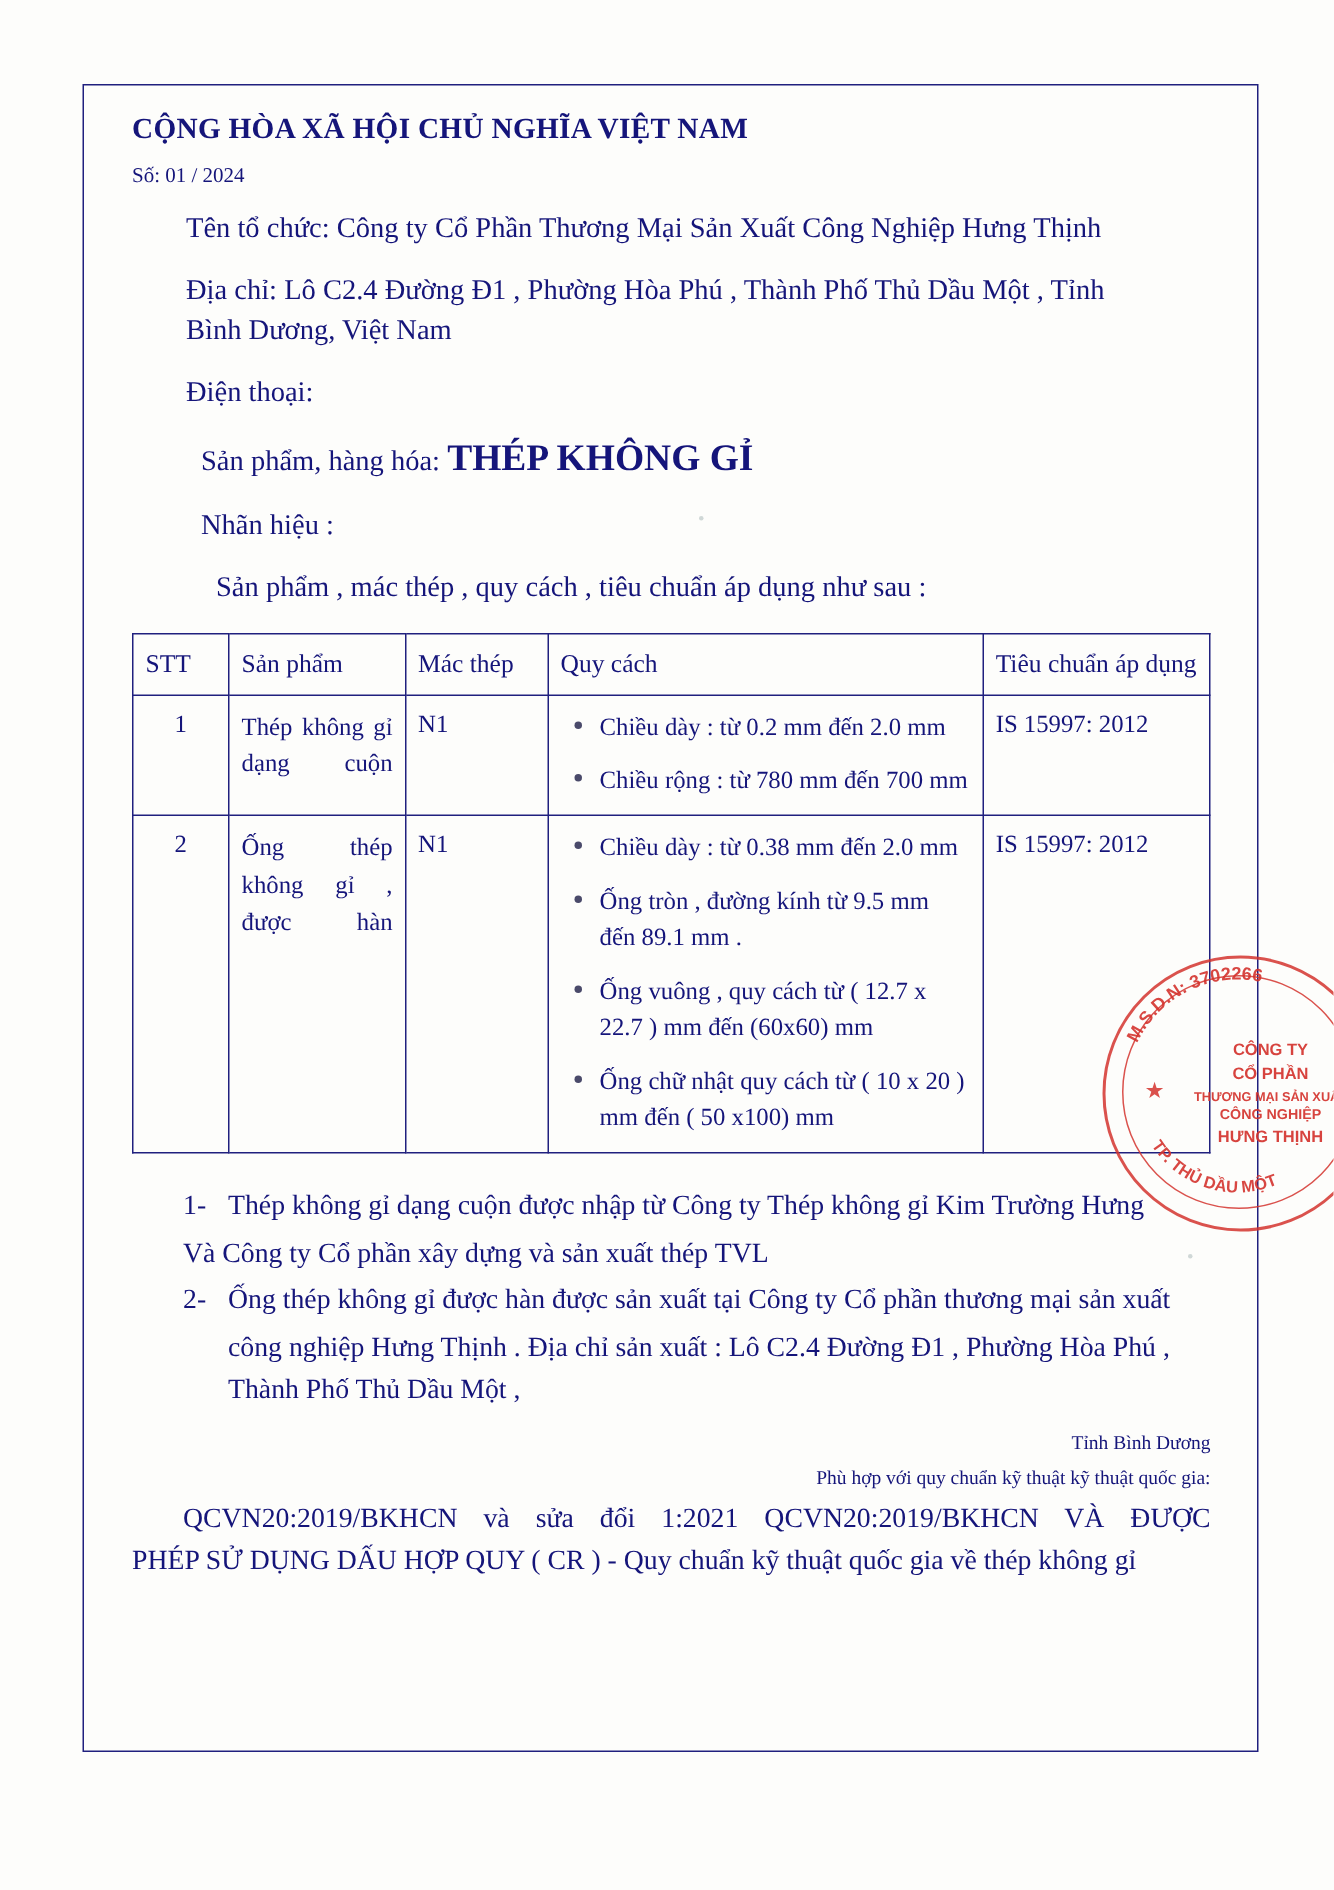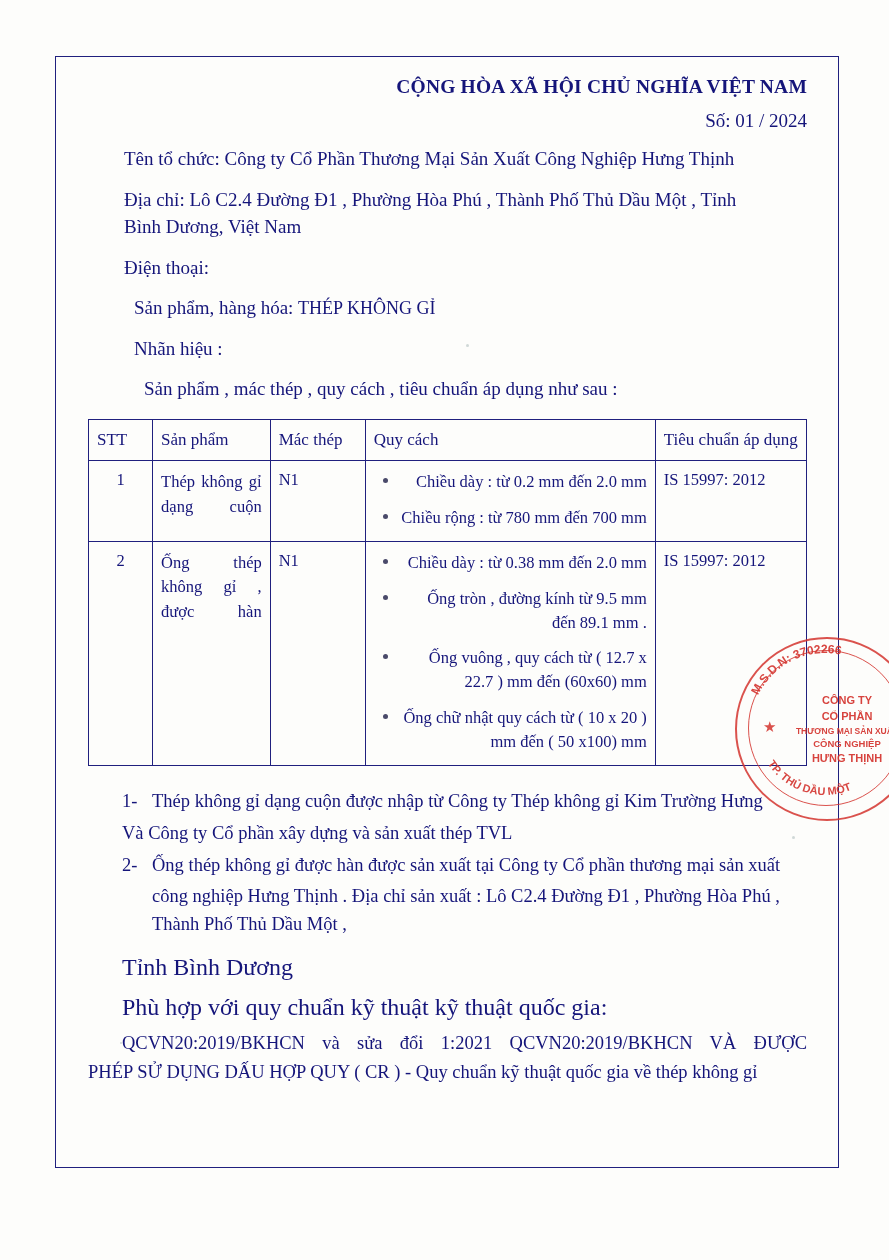--- a/index.html
+++ b/index.html
@@ -32,21 +32,21 @@
     box-sizing: border-box;
   }
   .content {
     position: absolute;
     left: 70px;
     top: 70px;
     width: 755px;
     box-sizing: border-box;
     padding: 0 18px;
   }
-  .center { text-align: right; }
+  .center { text-align: left; }
   .national-title {
     font-weight: bold;
     font-size: 19.5px;
     letter-spacing: 0.2px;
     margin-top: 6px;
   }
   .national-sub {
     font-weight: bold;
     font-size: 17px;
     margin-top: 4px;
@@ -55,32 +55,32 @@
     border-bottom: 1.3px solid #20207e;
     padding-bottom: 1px;
   }
   .doc-title {
     font-weight: bold;
     font-size: 26px;
     margin-top: 34px;
     letter-spacing: 0.5px;
   }
   .doc-number {
-    font-size: 19px;
+    font-size: 14px;
     margin-top: 12px;
   }
   .field-line {
     font-size: 19px;
     margin-top: 13px;
     line-height: 1.45;
   }
   .indent1 { padding-left: 36px; }
   .indent2 { padding-left: 46px; }
   .indent3 { padding-left: 56px; }
-  .product-name { font-weight: normal; font-size: 18px; }
+  .product-name { font-weight: bold; font-size: 25px; }
 
   table.spec {
     border-collapse: collapse;
     width: 100%;
     margin-top: 16px;
     font-size: 16.5px;
   }
   table.spec th, table.spec td {
     border: 1.2px solid #20207e;
     vertical-align: top;
@@ -89,21 +89,21 @@
   table.spec th {
     font-weight: normal;
     text-align: left;
     font-size: 17px;
     padding: 10px 8px;
   }
   th.c-stt, td.c-stt { width: 52px; text-align: center; }
   th.c-prod, td.c-prod { width: 118px; }
   th.c-mac, td.c-mac { width: 92px; }
   td.c-mac { text-align: left; }
-  th.c-spec, td.c-spec { width: 330px; text-align: right; }
+  th.c-spec, td.c-spec { width: 330px; }
   th.c-std, td.c-std { width: 160px; }
   td.c-prod { text-align: justify; text-align-last: justify; line-height: 1.5; }
   td.c-stt { text-align: center; }
   ul.bullets {
     margin: 0;
     padding-left: 26px;
     list-style: none;
   }
   ul.bullets li {
     position: relative;
@@ -131,24 +131,25 @@
   }
   .note-num {
     width: 30px;
     flex: 0 0 30px;
     padding-left: 34px;
     box-sizing: content-box;
   }
   .note-text { flex: 1; }
   .note-cont { padding-left: 34px; }
   .tail-line {
-    font-size: 24px;
+    font-size: 13px;
     line-height: 1.5;
     padding-left: 34px;
     margin-top: 4px;
+    text-align: right;
   }
   .justify-block {
     font-size: 18.5px;
     line-height: 1.55;
     margin-top: 4px;
     text-align: justify;
   }
   .justify-block .l1 { padding-left: 34px; display: block; text-align: justify; text-align-last: justify; font-family: Liberation Serif, serif; }
   .justify-block .l2 { display: block; }
 

